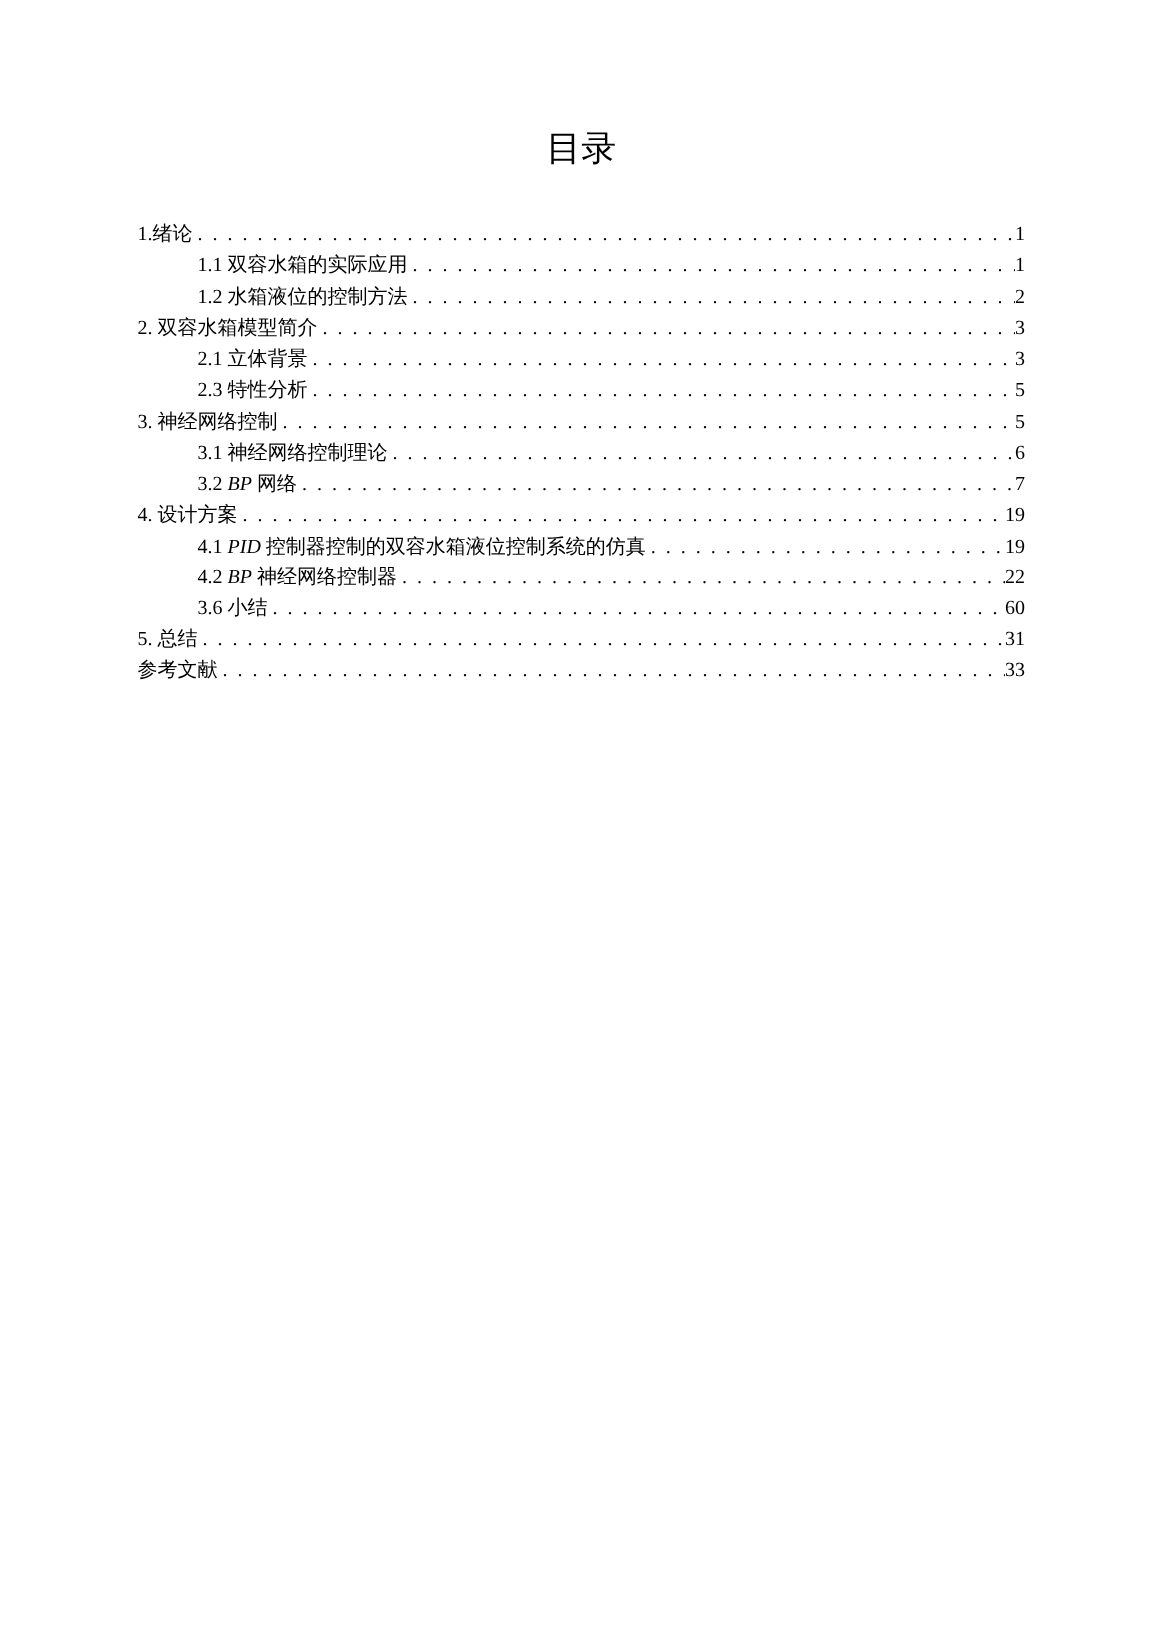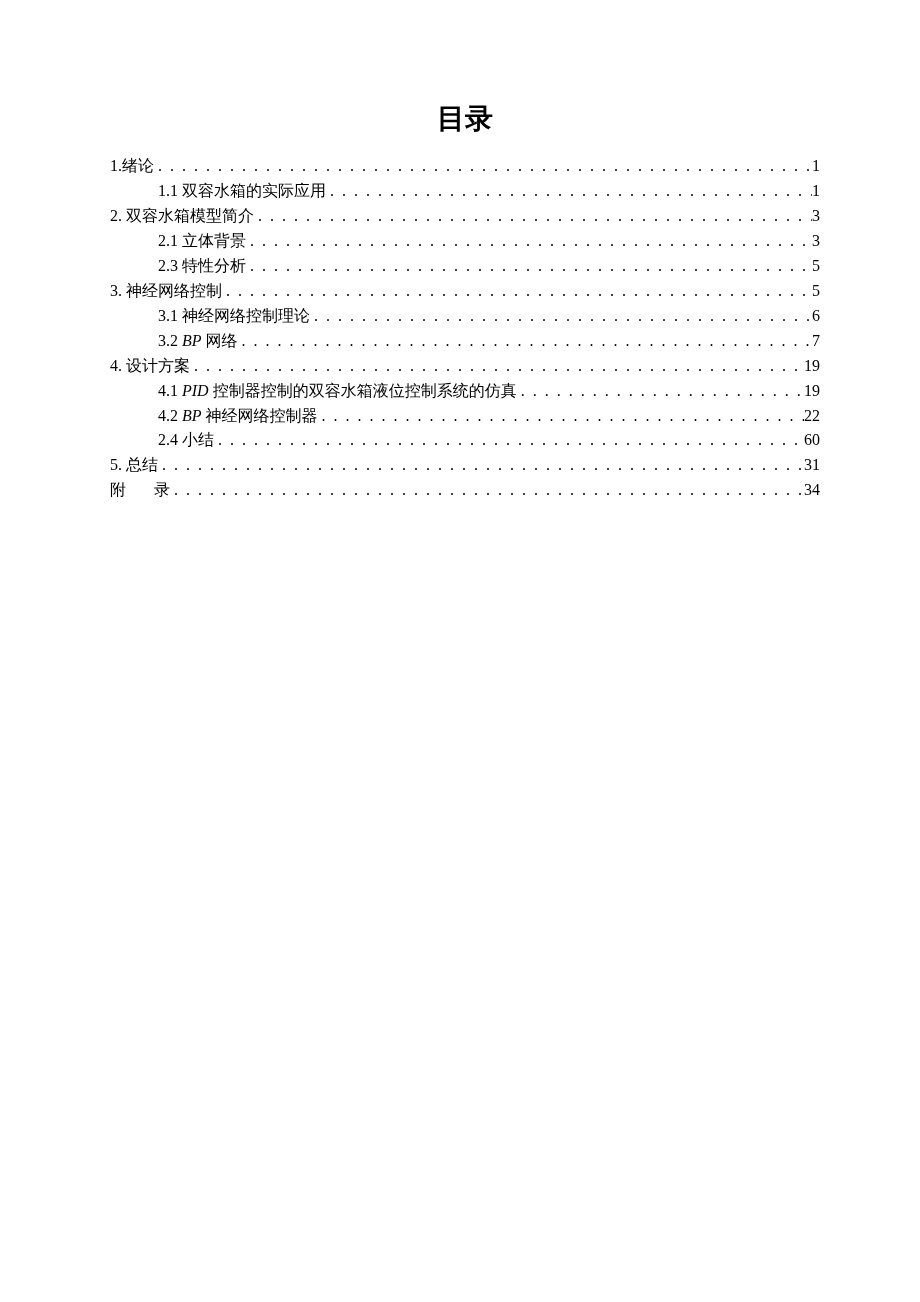--- a/index.html
+++ b/index.html
@@ -10,22 +10,22 @@
     body {
       background: #ffffff;
       font-family: "SimSun", "宋体", serif;
       width: 920px;
       height: 1302px;
       padding: 100px 100px 0 110px;
     }
     .title {
       text-align: center;
       font-size: 28px;
-      font-weight: bold;
-      margin-bottom: 16px;
+      font-weight: normal;
+      margin-bottom: 38px;
       font-family: "SimHei", "黑体", sans-serif;
     }
     .toc {
       font-size: 16px;
       line-height: 1.56;
     }
     .toc-row {
       display: flex;
       align-items: baseline;
       white-space: nowrap;
@@ -68,20 +68,25 @@
     <div class="toc-row level-1">
       <span class="toc-label">1.绪论</span>
       <span class="toc-leader"></span>
       <span class="toc-page">1</span>
     </div>
     <div class="toc-row level-2">
       <span class="toc-label">1.1 双容水箱的实际应用</span>
       <span class="toc-leader"></span>
       <span class="toc-page">1</span>
     </div>
+    <div class="toc-row level-2">
+      <span class="toc-label">1.2 水箱液位的控制方法</span>
+      <span class="toc-leader"></span>
+      <span class="toc-page">2</span>
+    </div>
     <div class="toc-row level-1">
       <span class="toc-label">2. 双容水箱模型简介</span>
       <span class="toc-leader"></span>
       <span class="toc-page">3</span>
     </div>
     <div class="toc-row level-2">
       <span class="toc-label">2.1 立体背景</span>
       <span class="toc-leader"></span>
       <span class="toc-page">3</span>
     </div>
@@ -114,27 +119,27 @@
       <span class="toc-label">4.1 <span class="it">PID</span> 控制器控制的双容水箱液位控制系统的仿真 </span>
       <span class="toc-leader"></span>
       <span class="toc-page">19</span>
     </div>
     <div class="toc-row level-2">
       <span class="toc-label">4.2 <span class="it">BP</span> 神经网络控制器 </span>
       <span class="toc-leader"></span>
       <span class="toc-page">22</span>
     </div>
     <div class="toc-row level-2">
-      <span class="toc-label">2.4 小结 </span>
+      <span class="toc-label">3.6 小结 </span>
       <span class="toc-leader"></span>
       <span class="toc-page">60</span>
     </div>
     <div class="toc-row level-1">
       <span class="toc-label">5. 总结</span>
       <span class="toc-leader"></span>
       <span class="toc-page">31</span>
     </div>
     <div class="toc-row level-1">
-      <span class="toc-label"><span class="spaced-2">附</span>录</span>
+      <span class="toc-label">参考文献</span>
       <span class="toc-leader"></span>
-      <span class="toc-page">34</span>
+      <span class="toc-page">33</span>
     </div>
   </div>
 
 </body></html>

